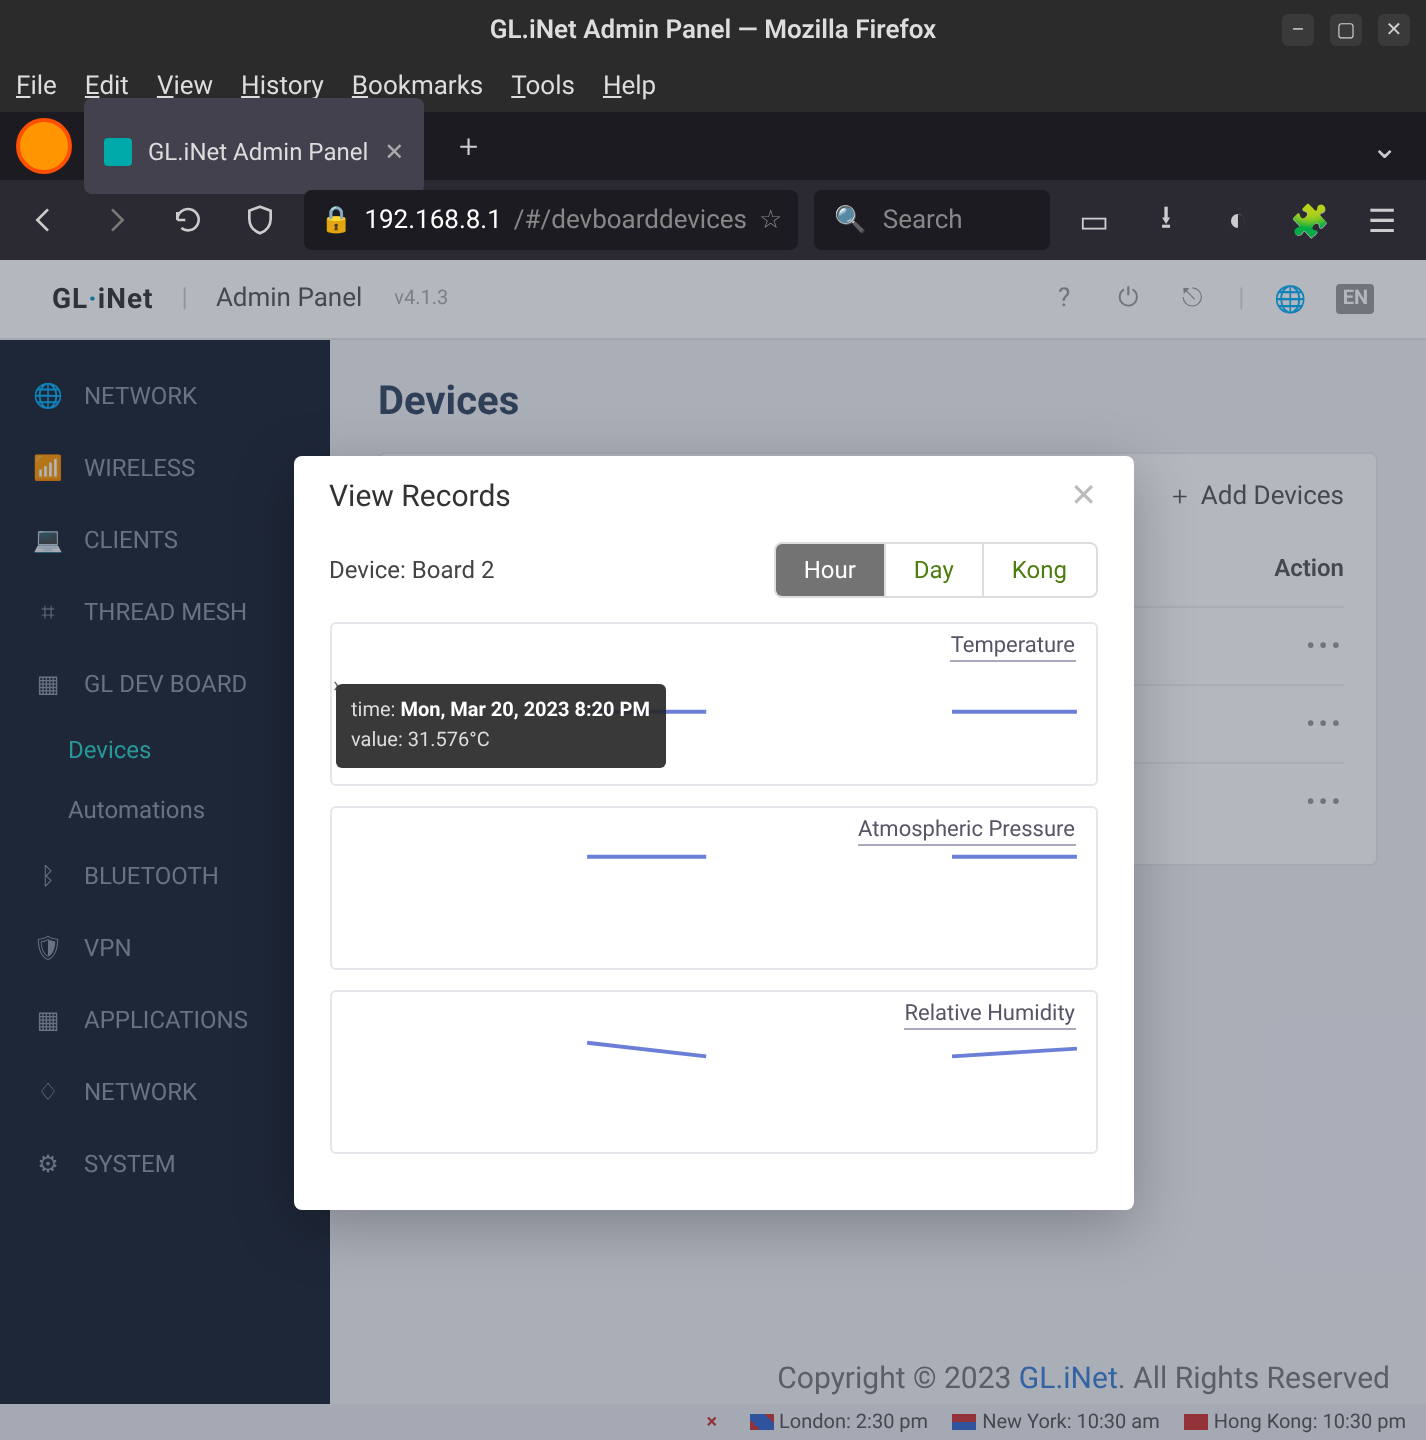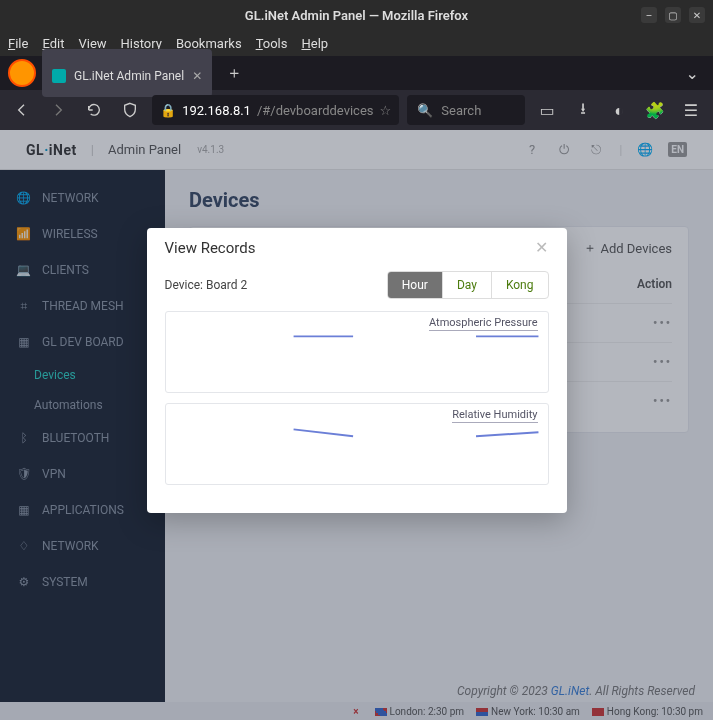--- a/index.html
+++ b/index.html
@@ -69,21 +69,21 @@
   .chev-up { transform:rotate(180deg); }
   .add-dev { margin-left:auto; color:#555; cursor:pointer; display:flex; gap:4px; align-items:center; }
   .tbl-row { display:flex; align-items:center; padding:12px 0; font-size:12px; color:#666; border-top:1px solid #f0f0f0; }
   .tbl-hdr { font-weight:600; color:#555; border-top:none; margin-top:8px;}
   .col-report { flex:1; min-width:0; }
   .c-report { white-space:nowrap; }
   .col-action { width:70px; text-align:right; }
   .dots { color:#999; letter-spacing:2px; cursor:pointer; font-weight:700; }
 
   
-  .footer { position:absolute; bottom:22px; right:18px; font-size:12px; color:#777;font-style:italic; }
+  .footer { position:absolute; bottom:22px; right:18px; font-size:15px; color:#777; }
   .footer a { color:#3a7fd5; text-decoration:none; }
   .clockbar { position:absolute; bottom:0; left:0; right:0; height:18px; background:#e8eaef; display:flex; justify-content:flex-end; align-items:center; gap:12px; padding:0 10px; font-size:10px; color:#555;}
   .clockbar .x { color:#c33; font-weight:700; cursor:pointer; margin-right:4px;}
   .flag { display:inline-block; width:12px; height:8px; margin-right:3px; vertical-align:middle;}
   .flag.uk { background:linear-gradient(45deg,#c33 25%,#36c 25%,#36c 75%,#c33 75%); }
   .flag.us { background:linear-gradient(#c33 50%,#36c 50%); }
   .flag.hk { background:#c33; }
 
   
   .dim { position:absolute; inset:0; background:rgba(40,50,70,0.35); }
@@ -307,20 +307,32 @@
     </div>
     <div class="modal-sub">
       <span><span>Device: </span><span>Board 2</span></span>
       <div class="seg">
         <span class="on">Hour</span>
         <span>Day</span>
         <span>Kong</span>
       </div>
     </div>
 
+    <div class="chart">
+      <span class="chart-title">Temperature</span>
+      <span class="tt-tick">›</span>
+      <svg viewBox="0 0 380 82">
+        <polyline class="chart-line" points="125,45 186,45"></polyline>
+        <polyline class="chart-line" points="312,45 376,45"></polyline>
+      </svg>
+      <div class="tooltip">
+        <div><span>time: </span><b>Mon, Mar 20, 2023 8:20 PM</b></div>
+        <div><span>value: </span><span>31.576°C</span></div>
+      </div>
+    </div>
 
     <div class="chart">
       <span class="chart-title">Atmospheric Pressure</span>
       <svg viewBox="0 0 380 82">
         <polyline class="chart-line" points="125,25 186,25"></polyline>
         <polyline class="chart-line" points="312,25 376,25"></polyline>
       </svg>
     </div>
 
     <div class="chart">

